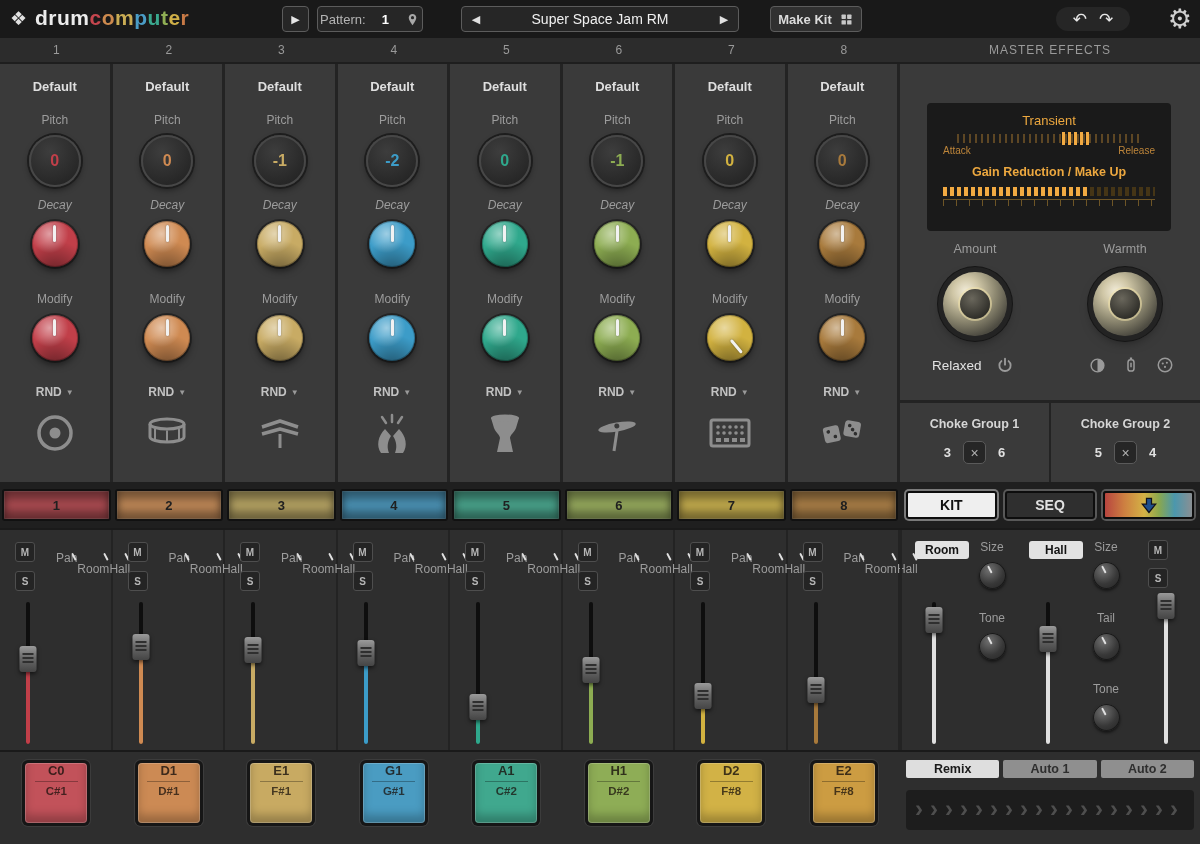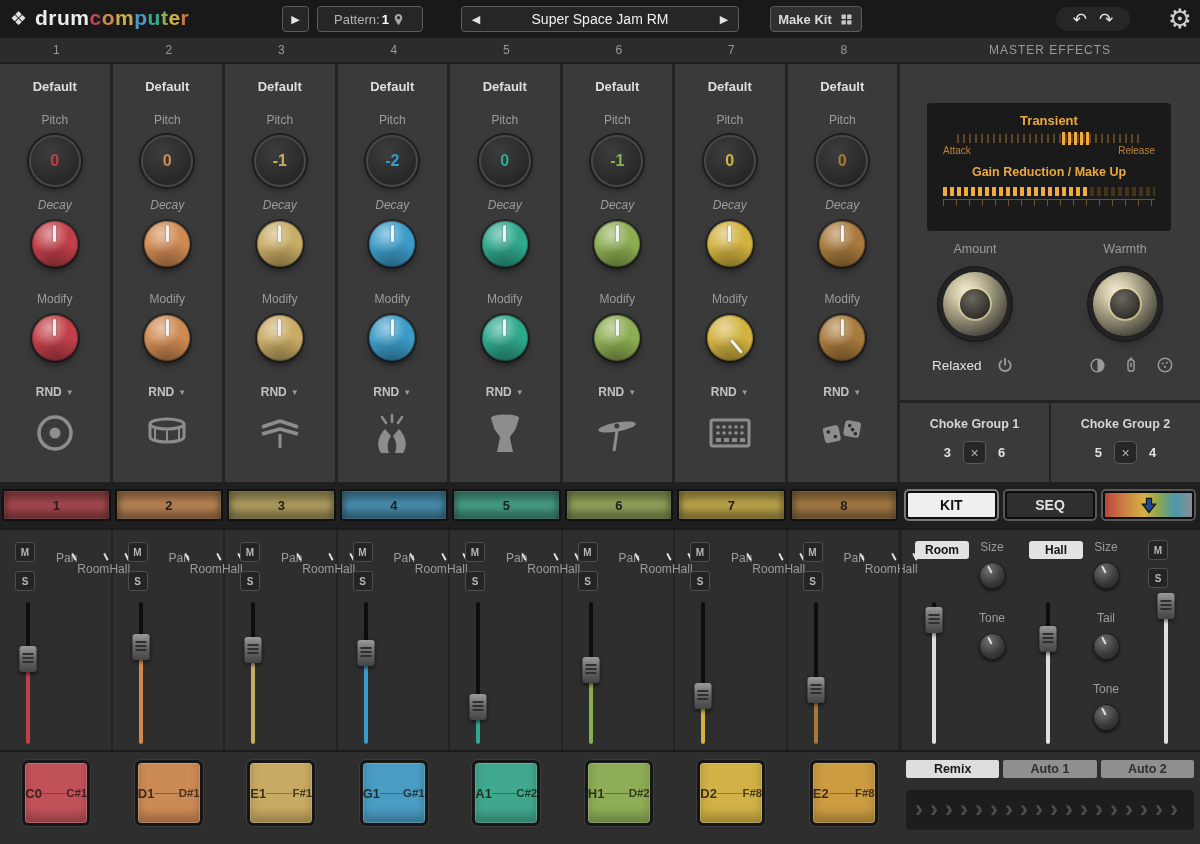--- a/index.html
+++ b/index.html
@@ -9,21 +9,21 @@
 
   
   .topbar{position:absolute;left:0;top:0;width:100%;height:38px;background:#191919;}
   .logo{position:absolute;left:10px;top:6px;display:flex;align-items:center;gap:8px;}
   .logo-mark{color:#e2e2e2;font-size:19px;line-height:1;}
   .logo-text{font-size:21px;font-weight:bold;letter-spacing:.5px;color:#ececec;display:flex;}
   .logo-letter{color:var(--c,#ececec);}
   .tb-btn{position:absolute;box-sizing:border-box;background:#262626;border:1px solid #5c5c5c;
           border-radius:4px;display:flex;align-items:center;justify-content:center;color:#e6e6e6;}
   .play{left:282px;top:6px;width:27px;height:26px;font-size:11px;}
-  .pattern{left:317px;top:6px;width:106px;height:26px;gap:2px;font-size:13px;}
+  .pattern{left:317px;top:6px;width:106px;height:26px;gap:16px;font-size:13px;}
   .pattern .plab{color:#b4b4b4;}
   .pattern .pval{color:#fff;font-weight:bold;}
   .preset{left:461px;top:6px;width:278px;height:26px;font-size:14px;position:absolute;}
   .preset .pname{color:#f0f0f0;}
   .preset .arrow{position:absolute;top:0;bottom:0;width:28px;display:flex;align-items:center;
                  justify-content:center;font-size:11px;color:#e0e0e0;}
   .preset .arrow.l{left:0;}.preset .arrow.r{right:0;}
   .makekit{left:770px;top:6px;width:92px;height:26px;gap:7px;font-size:13px;font-weight:bold;
            color:#dcdcdc;background:#303030;}
   .undoredo{position:absolute;left:1056px;top:7px;width:74px;height:24px;background:#262626;
@@ -60,21 +60,21 @@
   .cknob .pt{position:absolute;left:50%;top:4px;width:3px;height:17px;margin-left:-1.5px;
              background:#f2f2f2;border-radius:2px;box-shadow:0 0 2px rgba(0,0,0,.4);}
   .rnd{margin-top:24px;display:flex;align-items:center;gap:4px;color:#c2c2c2;font-weight:bold;font-size:12px;}
   .rnd .dd{font-size:8px;color:#9a9a9a;}
   .inst{margin-top:12px;width:52px;height:44px;}
 
   
   .fxpanel{width:300px;position:relative;}
   .fxpanel .title{text-align:center;margin-top:17px;font-size:13px;color:#a8a8a8;}
   .display{position:absolute;left:27px;top:39px;width:244px;height:128px;background:#1a1a1a;border-radius:4px;}
-  .display .tname{text-align:center;margin-top:10px;font-size:13px;font-weight:bold;color:#eda83f;}
+  .display .tname{text-align:center;margin-top:10px;font-size:13px;font-weight:normal;color:#eda83f;}
   .tickslider{height:9px;margin:6px 30px 2px;position:relative;
               background:repeating-linear-gradient(90deg,#5e4724 0 2px,transparent 2px 6px);}
   .tickslider .hot{position:absolute;top:-2px;bottom:-2px;left:57%;width:16%;
               background:repeating-linear-gradient(90deg,#f2aa42 0 3px,transparent 3px 6px);}
   .ar-row{display:flex;justify-content:space-between;margin:2px 16px 0;font-size:10px;color:#bd853a;}
   .gname{text-align:center;margin-top:9px;font-size:12.5px;font-weight:bold;color:#eda83f;}
   .meter{height:9px;margin:8px 16px 0;position:relative;
          background:repeating-linear-gradient(90deg,#453516 0 4px,transparent 4px 7px);}
   .meter .hot{position:absolute;top:0;bottom:0;left:0;width:68%;
          background:repeating-linear-gradient(90deg,#f2aa42 0 4px,transparent 4px 7px);}
@@ -159,21 +159,21 @@
   .fxmix .s{left:246px;top:38px;}
 
   
   .bottom{position:absolute;left:0;top:750px;width:100%;height:94px;background:#2e2e2e;
           border-top:2px solid #1a1a1a;display:flex;box-sizing:border-box;}
   .notes{width:900px;display:flex;}
   .ncell{flex:1;display:flex;justify-content:center;}
   .npad{margin-top:8px;width:68px;height:66px;background:#161616;border-radius:6px;padding:3px;
         box-sizing:border-box;box-shadow:0 0 0 1px #3c3c3c;}
   .npad .inner{width:100%;height:100%;border-radius:4px;background:var(--accent);
-        display:flex;flex-direction:row;align-items:center;justify-content:center;
+        display:flex;flex-direction:column;align-items:center;justify-content:flex-start;
         box-shadow:inset 0 0 0 1px rgba(255,255,255,.2), inset 0 -8px 10px rgba(0,0,0,.25);}
   .npad .nt{font-size:13px;font-weight:bold;color:rgba(25,18,12,.8);}
   .npad .dv{width:70%;height:1px;background:rgba(0,0,0,.3);margin:3px 0;}
   .npad .nb{font-size:11.5px;font-weight:bold;color:rgba(25,18,12,.75);}
   .remixcol{width:300px;position:relative;}
   .rbtns{position:absolute;left:6px;top:8px;right:6px;display:flex;gap:4px;}
   .rbtn{flex:1;height:18px;display:flex;align-items:center;justify-content:center;
         font-size:12.5px;font-weight:bold;border-radius:2px;}
   .remix{background:#dedede;color:#1a1a1a;}
   .auto{background:#8f8f8f;color:#2e2e2e;}

